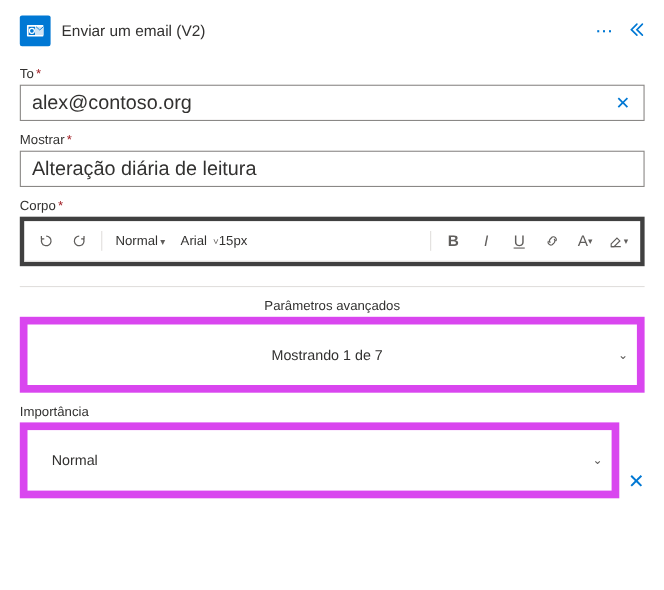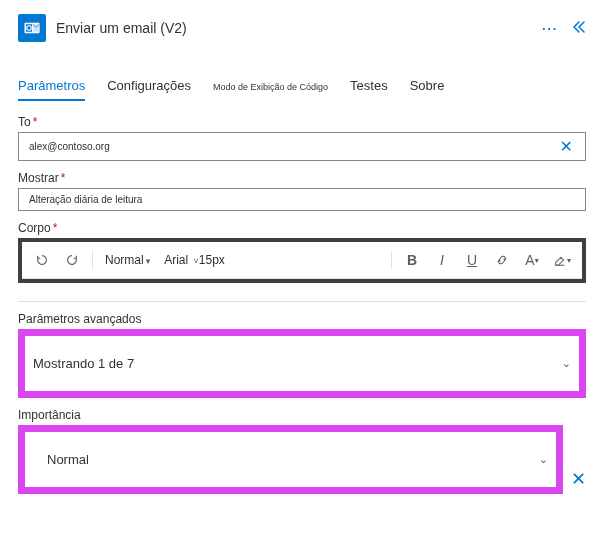--- a/index.html
+++ b/index.html
@@ -11,21 +11,21 @@
     background: #fff;
     width: 604px;
     height: 536px;
     overflow: hidden;
   }
   .panel { padding: 14px 18px 10px 18px; }
   .header {
     display: flex;
     align-items: center;
     gap: 10px;
-    margin-bottom: 36px;
+    margin-bottom: 18px;
   }
   .app-icon {
     width: 28px; height: 28px;
     background: #0078d4;
     border-radius: 2px;
     display: flex; align-items: center; justify-content: center;
   }
   .app-icon svg { width: 18px; height: 18px; }
   .title { font-size: 14px; font-weight: 400; flex: 1; }
   .hdr-actions { display: flex; gap: 12px; align-items: center; color: #0078d4; }
@@ -47,21 +47,21 @@
   .req { color: #a4262c; margin-left: 2px; }
   .input-row {
     border: 1px solid #8a8886;
     display: flex;
     align-items: center;
     padding: 4px 8px;
     margin-bottom: 10px;
     background: #fff;
   }
   .input-row input {
-    border: none; outline: none; flex: 1; font-size: 10px;
+    border: none; outline: none; flex: 1; font-size: 18px;
     font-family: inherit; color: #323130; background: transparent;
   }
   .clear-x { color: #0078d4; font-size: 16px; cursor: pointer; padding: 0 4px; }
 
   .editor {
     border: 4px solid #404040;
     margin-bottom: 18px;
   }
   .toolbar {
     display: flex; align-items: center;
@@ -106,21 +106,21 @@
   .token-x { color: #605e5c; cursor: pointer; margin-left: 2px; font-size: 11px; }
   .scroll-arrow {
     position: absolute; right: 4px; color: #605e5c; font-size: 10px;
     cursor: pointer;
   }
   .scroll-arrow.up { top: 6px; }
   .scroll-arrow.down { bottom: 6px; }
 
   .divider { border: none; border-top: 1px solid #e1dfdd; margin: 6px 0 10px 0; }
 
-  .adv-row { display: flex; align-items: flex-end; gap: 8px; margin-bottom: 10px; }
+  .adv-row { display: flex; align-items: flex-end; gap: 8px; margin-bottom: 10px; text-align: center; }
   .adv-left { flex: 1; }
   .select-row {
     border: 7px solid #d946ef;
     display: flex; align-items: center;
     padding: 20px 8px;
     background: #fff;
     cursor: pointer;
   }
   .select-row .sel-text { flex: 1; font-size: 13px; }
   .chev-down { color: #605e5c; font-size: 11px; }
@@ -154,27 +154,20 @@
     <div class="hdr-actions">
       <span class="ellipsis">···</span>
       <span class="collapse-icon">
         <svg width="16" height="16" viewBox="0 0 16 16">
             <path d="M9 3l-5 5 5 5M14 3l-5 5 5 5" stroke="#0078d4" stroke-width="1.5" fill="none" stroke-linecap="round"></path>
           </svg>
       </span>
     </div>
   </div>
 
-  <div class="tabs">
-    <div class="tab active">Parâmetros</div>
-    <div class="tab">Configurações</div>
-    <div class="tab small">Modo de Exibição de Código</div>
-    <div class="tab">Testes</div>
-    <div class="tab">Sobre</div>
-  </div>
 
   <div class="field-label">
     <span>To</span><span class="req">*</span>
   </div>
   <div class="input-row">
     <input type="text" value="alex@contoso.org" style="">
     <span class="clear-x">✕</span>
   </div>
 
   <div class="field-label">

